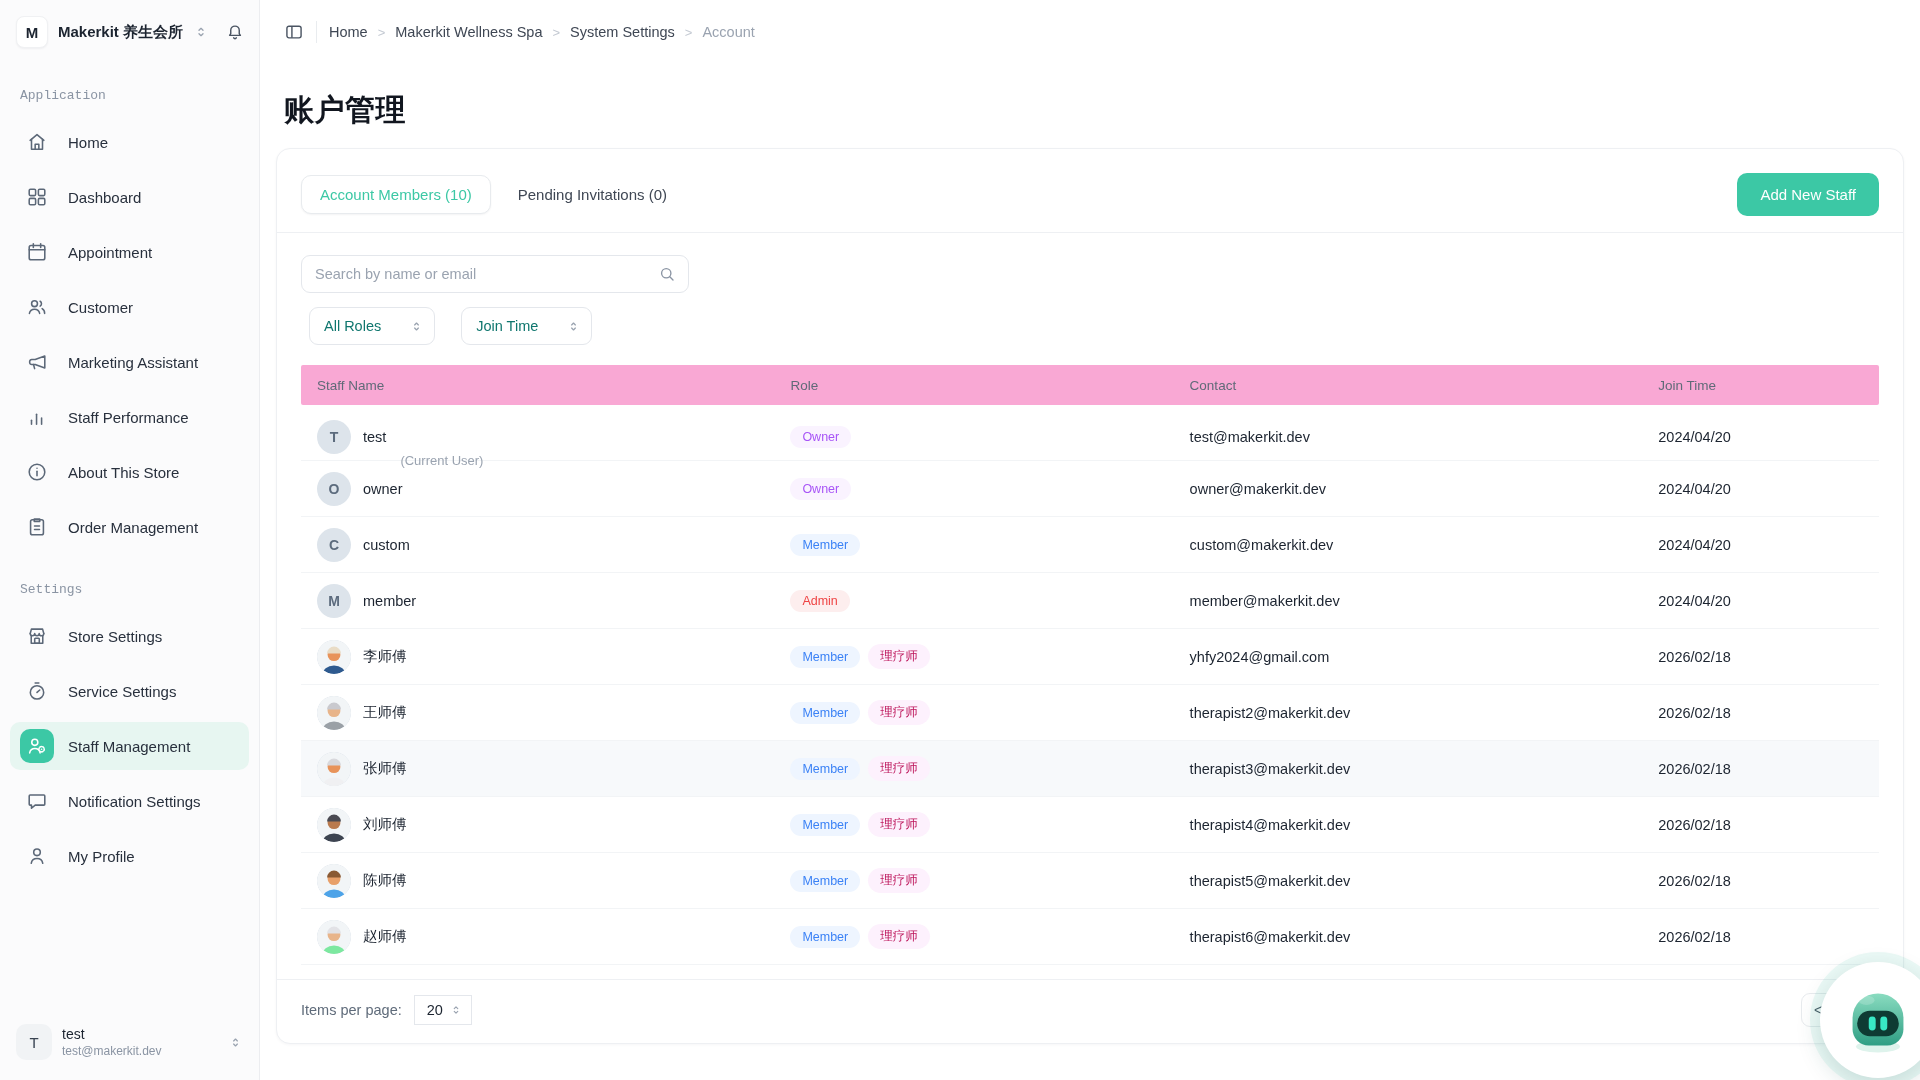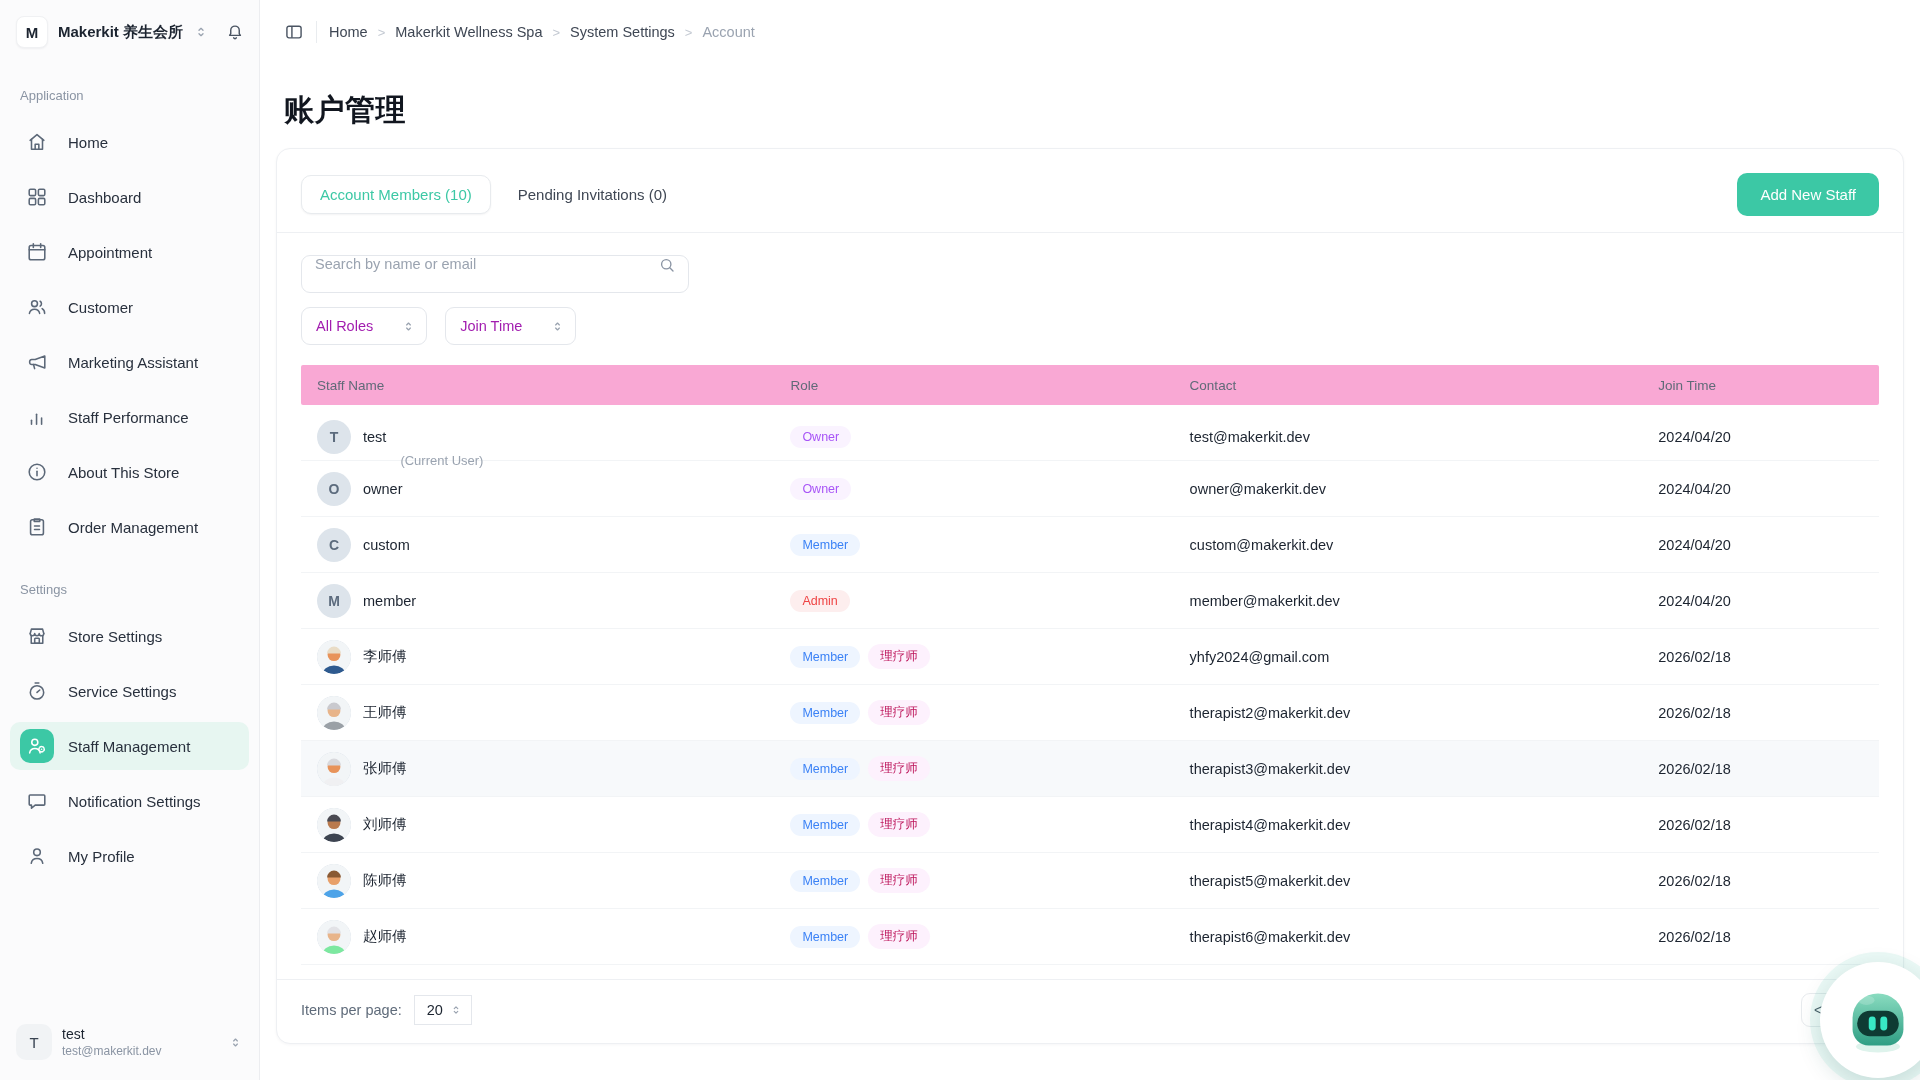--- a/index.html
+++ b/index.html
@@ -17,21 +17,21 @@
   .sidebar-header { height:64px; display:flex; align-items:center; padding:0 14px 0 16px; gap:10px; flex:none; }
   .logo-box {
     width:32px; height:32px; border-radius:8px; background:#fff;
     border:1px solid #f0f1f3; box-shadow:0 1px 2px rgba(16,24,40,.05);
     display:flex; align-items:center; justify-content:center;
     font-weight:700; font-size:15px; color:#1c2430;
   }
   .workspace-name { font-size:15px; font-weight:600; color:#1c2430; white-space:nowrap; }
   .mini-chevrons { color:#9aa3b0; display:flex; }
   .bell { margin-left:auto; color:#4a5462; display:flex; }
-  .side-section-label { padding:24px 18px 8px 20px; font-size:13px; color:#8a94a3; }
+  .side-section-label { padding:24px 18px 8px 20px; font-size:13px; color:#8a94a3;font-family:Liberation Mono, monospace; }
   .side-nav { flex:none; }
   .side-item {
     display:flex; align-items:center; gap:14px;
     margin:7px 10px; padding:7px 10px; border-radius:10px;
     font-size:15px; color:#28303d; cursor:pointer;
   }
   .side-item .ic { width:34px; height:34px; border-radius:10px; display:flex; align-items:center; justify-content:center; color:#5c6878; flex:none; }
   .side-item.active { background:#e7f6f1; }
   .side-item.active .ic { background:var(--accent); color:#fff; }
   .side-user { margin-top:auto; display:flex; align-items:center; gap:10px; padding:14px 16px 20px 16px; cursor:pointer; }
@@ -67,30 +67,30 @@
     box-shadow:0 1px 2px rgba(16,24,40,.05); font-weight:500;
   }
   .add-btn {
     margin-left:auto; background:var(--accent); color:#fff; border:none;
     font-size:15px; font-family:inherit; padding:13px 23px; border-radius:10px; cursor:pointer;
   }
   .tabs-divider { border-bottom:1px solid #eef0f3; margin:16px -24px 0 -24px; flex:none; }
   .search-row { margin-top:22px; flex:none; }
   .search-box {
     width:388px; height:38px; border:1px solid #e4e7ec; border-radius:9px;
-    display:flex; align-items:flex-start; padding:0 12px 0 13px; gap:8px; background:#fff;
+    display:flex; align-items:center; padding:0 12px 0 13px; gap:8px; background:#fff;
   }
   .search-box input { border:none; outline:none; flex:1; font-size:14.5px; font-family:inherit; color:#1c2430; background:transparent; }
   .search-box input::placeholder { color:#9aa3b0; }
   .search-ic { color:#8a94a3; display:flex; cursor:pointer; }
   .filters-row { margin-top:14px; display:flex; gap:18px; flex:none; }
   .filter-select {
     height:38px; border:1px solid #e4e7ec; border-radius:9px; background:#fff;
     display:flex; align-items:center; padding:0 10px 0 14px; gap:28px;
-    font-size:14.5px; color:#a21caf; cursor:pointer;
+    font-size:14.5px; color:#0f766e; cursor:pointer;margin-left:8px;
   }
   
   .table { margin-top:20px; flex:1; display:flex; flex-direction:column; }
   .thead, .trow { display:grid; grid-template-columns:30% 25.3% 29.7% auto; align-items:center; }
   .thead { background:#f9a8d4; height:40px; border-radius:2px; flex:none; }
   .thead .th { font-size:13.5px; color:#606a78; padding-left:16px; }
   .trow { height:56px; border-bottom:1px solid #f2f4f6; font-size:14.5px; color:#1c2430; }
   .trow.highlight { background:#f7f9fb; }
   .cell { padding-left:16px; display:flex; align-items:center; }
   .cell-name { gap:12px; }

